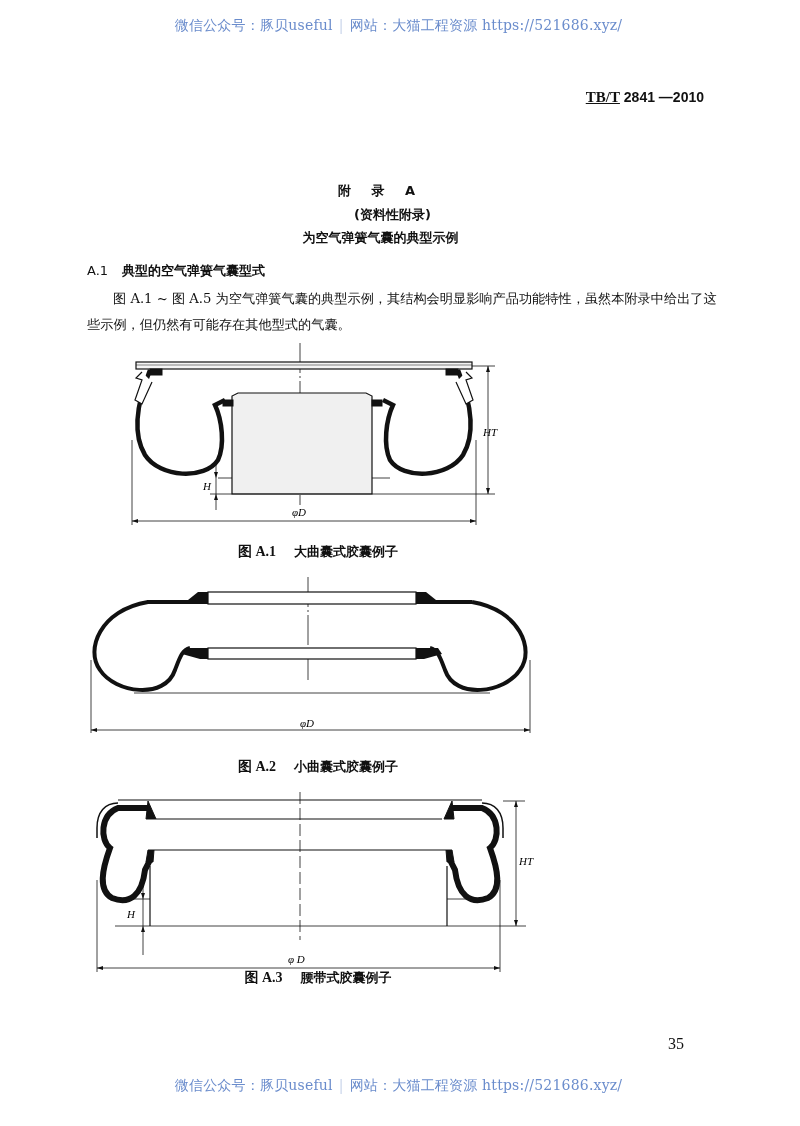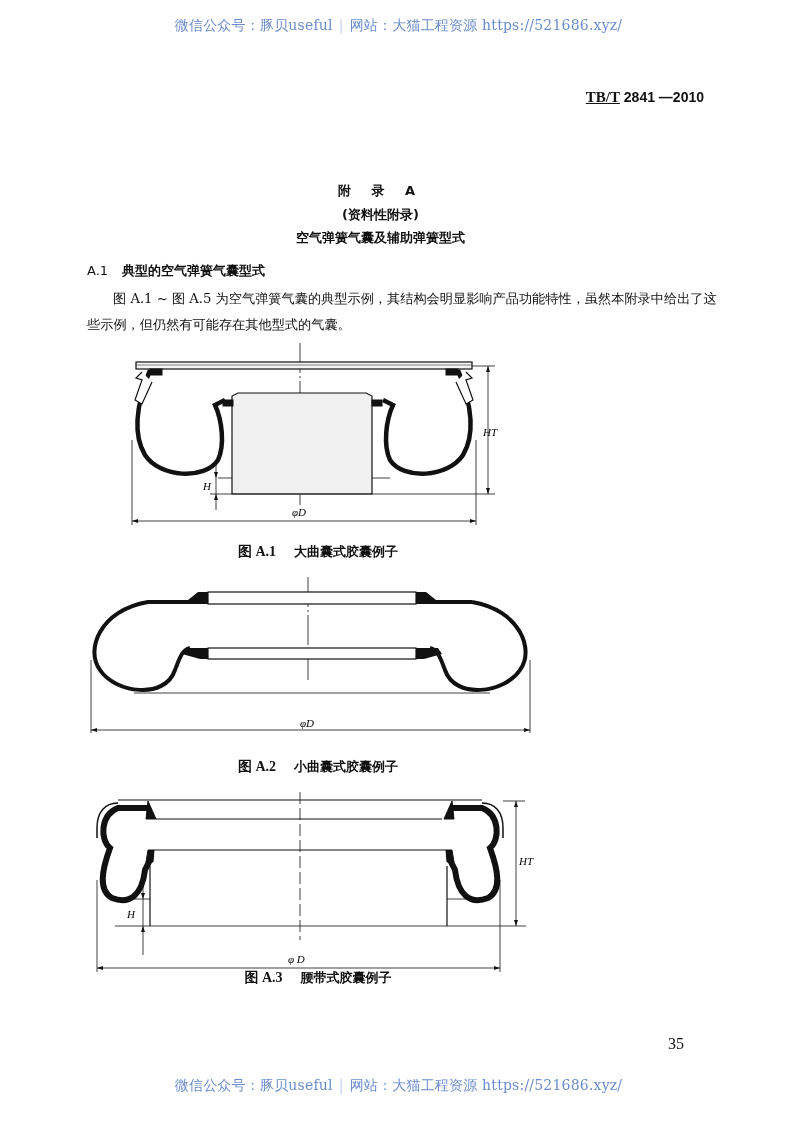--- a/index.html
+++ b/index.html
@@ -10,21 +10,21 @@
                font-family: "DejaVu Serif", serif; }
   .wm-top { top: 17px; }
   .wm-bottom { top: 1077px; }
   .wm-sep { color: #c8d4ea; margin: 0 6px; }
   .std-code { position: absolute; top: 89px; right: 96px; font-size: 14px; font-weight: bold;
               font-family: "Liberation Sans", "DejaVu Sans", sans-serif; }
   .std-code .tb { font-family: "Liberation Serif", serif; font-size: 15px; text-decoration: underline; }
   .appendix-head { position: absolute; left: 0; width: 761px; text-align: center;
                    font-family: "DejaVu Sans", sans-serif; font-weight: bold; font-size: 13px; }
   .ah1 { top: 182px; letter-spacing: 8px; }
-  .ah2 { top: 206px; }
+  .ah2 { top: 206px; padding-left: 12px; }
   .ah3 { top: 229px; }
   .section-head { position: absolute; left: 87px; top: 262px; font-family: "DejaVu Sans", sans-serif;
                   font-weight: bold; font-size: 13px; }
   .section-head .num { font-weight: normal; margin-right: 14px; }
   .para { position: absolute; left: 87px; width: 630px; top: 286px; font-size: 13.2px;
           line-height: 26px; text-indent: 26px; font-family: "DejaVu Serif", serif; }
   .caption { position: absolute; left: 0; width: 636px; text-align: center; font-weight: bold;
              font-size: 13px; font-family: "DejaVu Sans", sans-serif; }
   .caption .fig-no { font-family: "Liberation Serif", serif; font-size: 14px; margin-right: 18px; }
   .cap1 { top: 543px; }
@@ -42,21 +42,21 @@
   <span>微信公众号：豚贝useful</span><span class="wm-sep">|</span><span>网站：大猫工程资源 https://521686.xyz/</span>
 </div>
 
 <div class="std-code">
   <span class="tb">TB/T</span>
   <span>2841 —2010</span>
 </div>
 
 <div class="appendix-head ah1">附 录 A</div>
 <div class="appendix-head ah2">(资料性附录)</div>
-<div class="appendix-head ah3">空气弹簧气囊及辅助弹簧型式</div>
+<div class="appendix-head ah3">为空气弹簧气囊的典型示例</div>
 
 <div class="section-head">
   <span class="num">A.1</span><span>典型的空气弹簧气囊型式</span>
 </div>
 
 <div class="para">图 A.1 ~ 图 A.5 为空气弹簧气囊的典型示例，其结构会明显影响产品功能特性，虽然本附录中给出了这些示例，但仍然有可能存在其他型式的气囊。</div>
 
 <svg class="fig" style="top:340px" width="800" height="195" viewBox="160 340 640 195">
   <g fill="none" stroke="#111">
 

